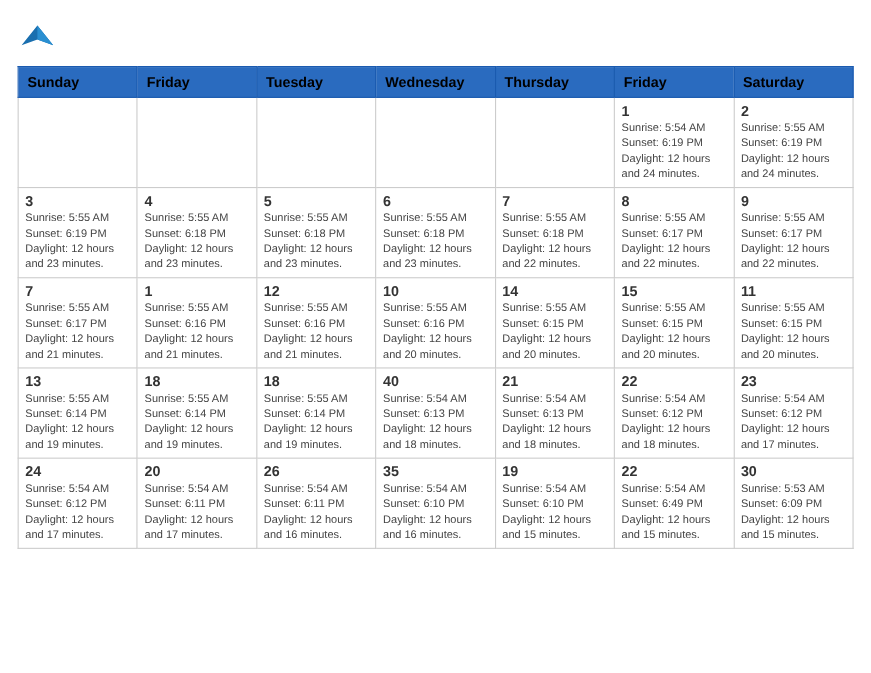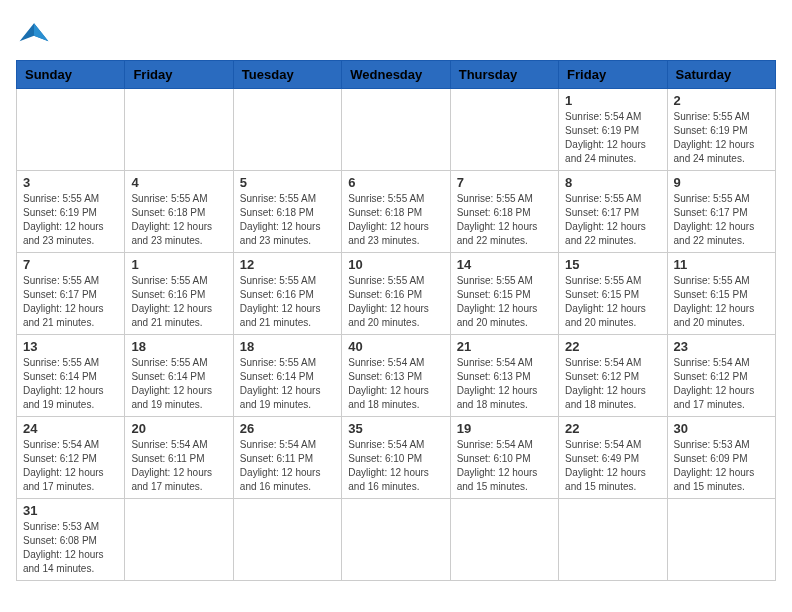--- a/index.html
+++ b/index.html
@@ -310,28 +310,14 @@
 Sunset: 6:49 PM
 Daylight: 12 hours and 15 minutes.</div>
         </td>
         <td>
           <span class="day-number">30</span>
           <div class="day-info">Sunrise: 5:53 AM
 Sunset: 6:09 PM
 Daylight: 12 hours and 15 minutes.</div>
         </td>
       </tr>
-      <tr>
-        <td>
-          <span class="day-number">31</span>
-          <div class="day-info">Sunrise: 5:53 AM
-Sunset: 6:08 PM
-Daylight: 12 hours and 14 minutes.</div>
-        </td>
-        <td class="empty-cell"></td>
-        <td class="empty-cell"></td>
-        <td class="empty-cell"></td>
-        <td class="empty-cell"></td>
-        <td class="empty-cell"></td>
-        <td class="empty-cell"></td>
-      </tr>
     </tbody>
 </table>
 
 </body></html>

